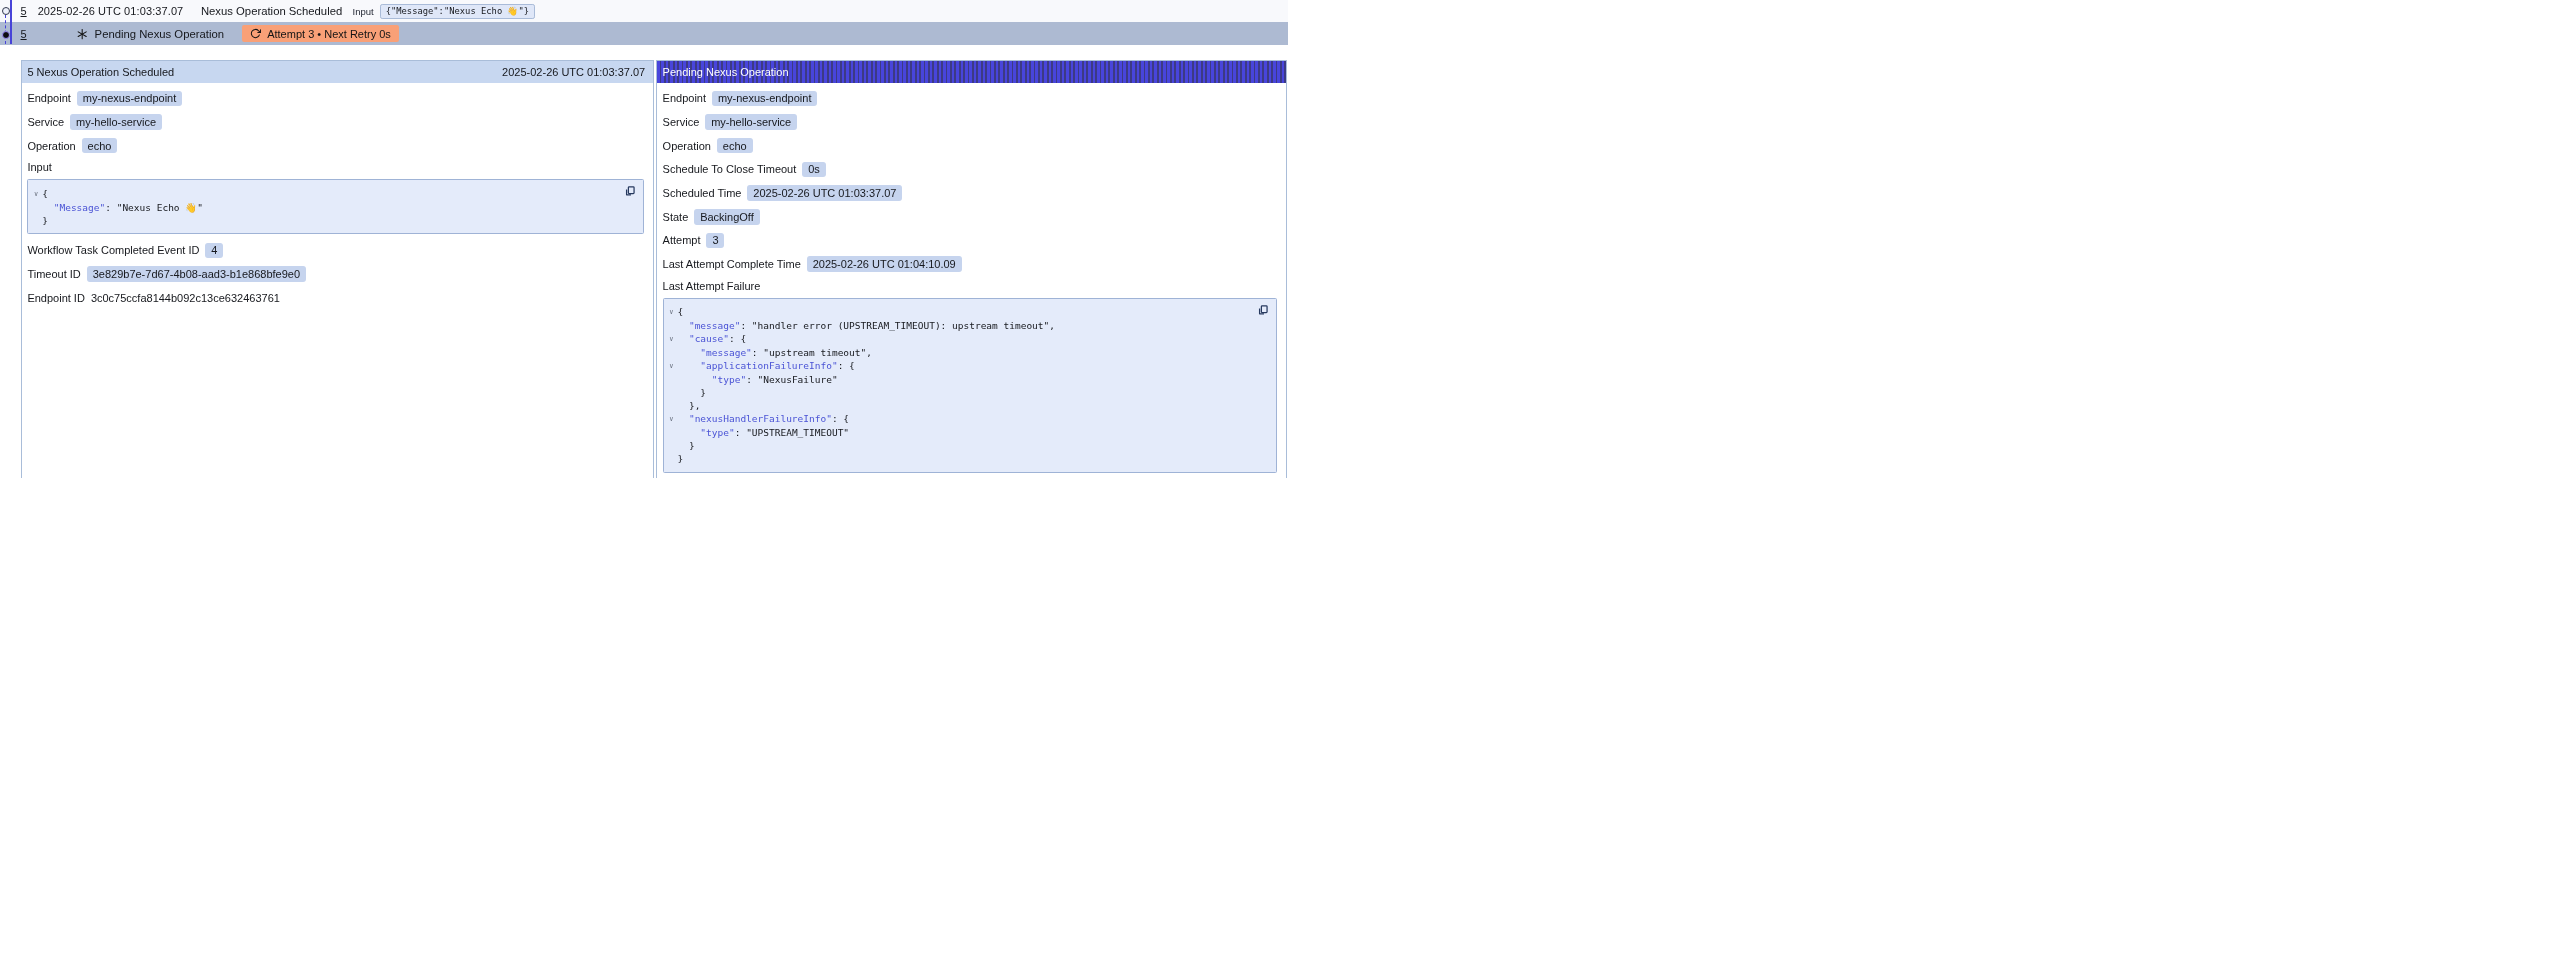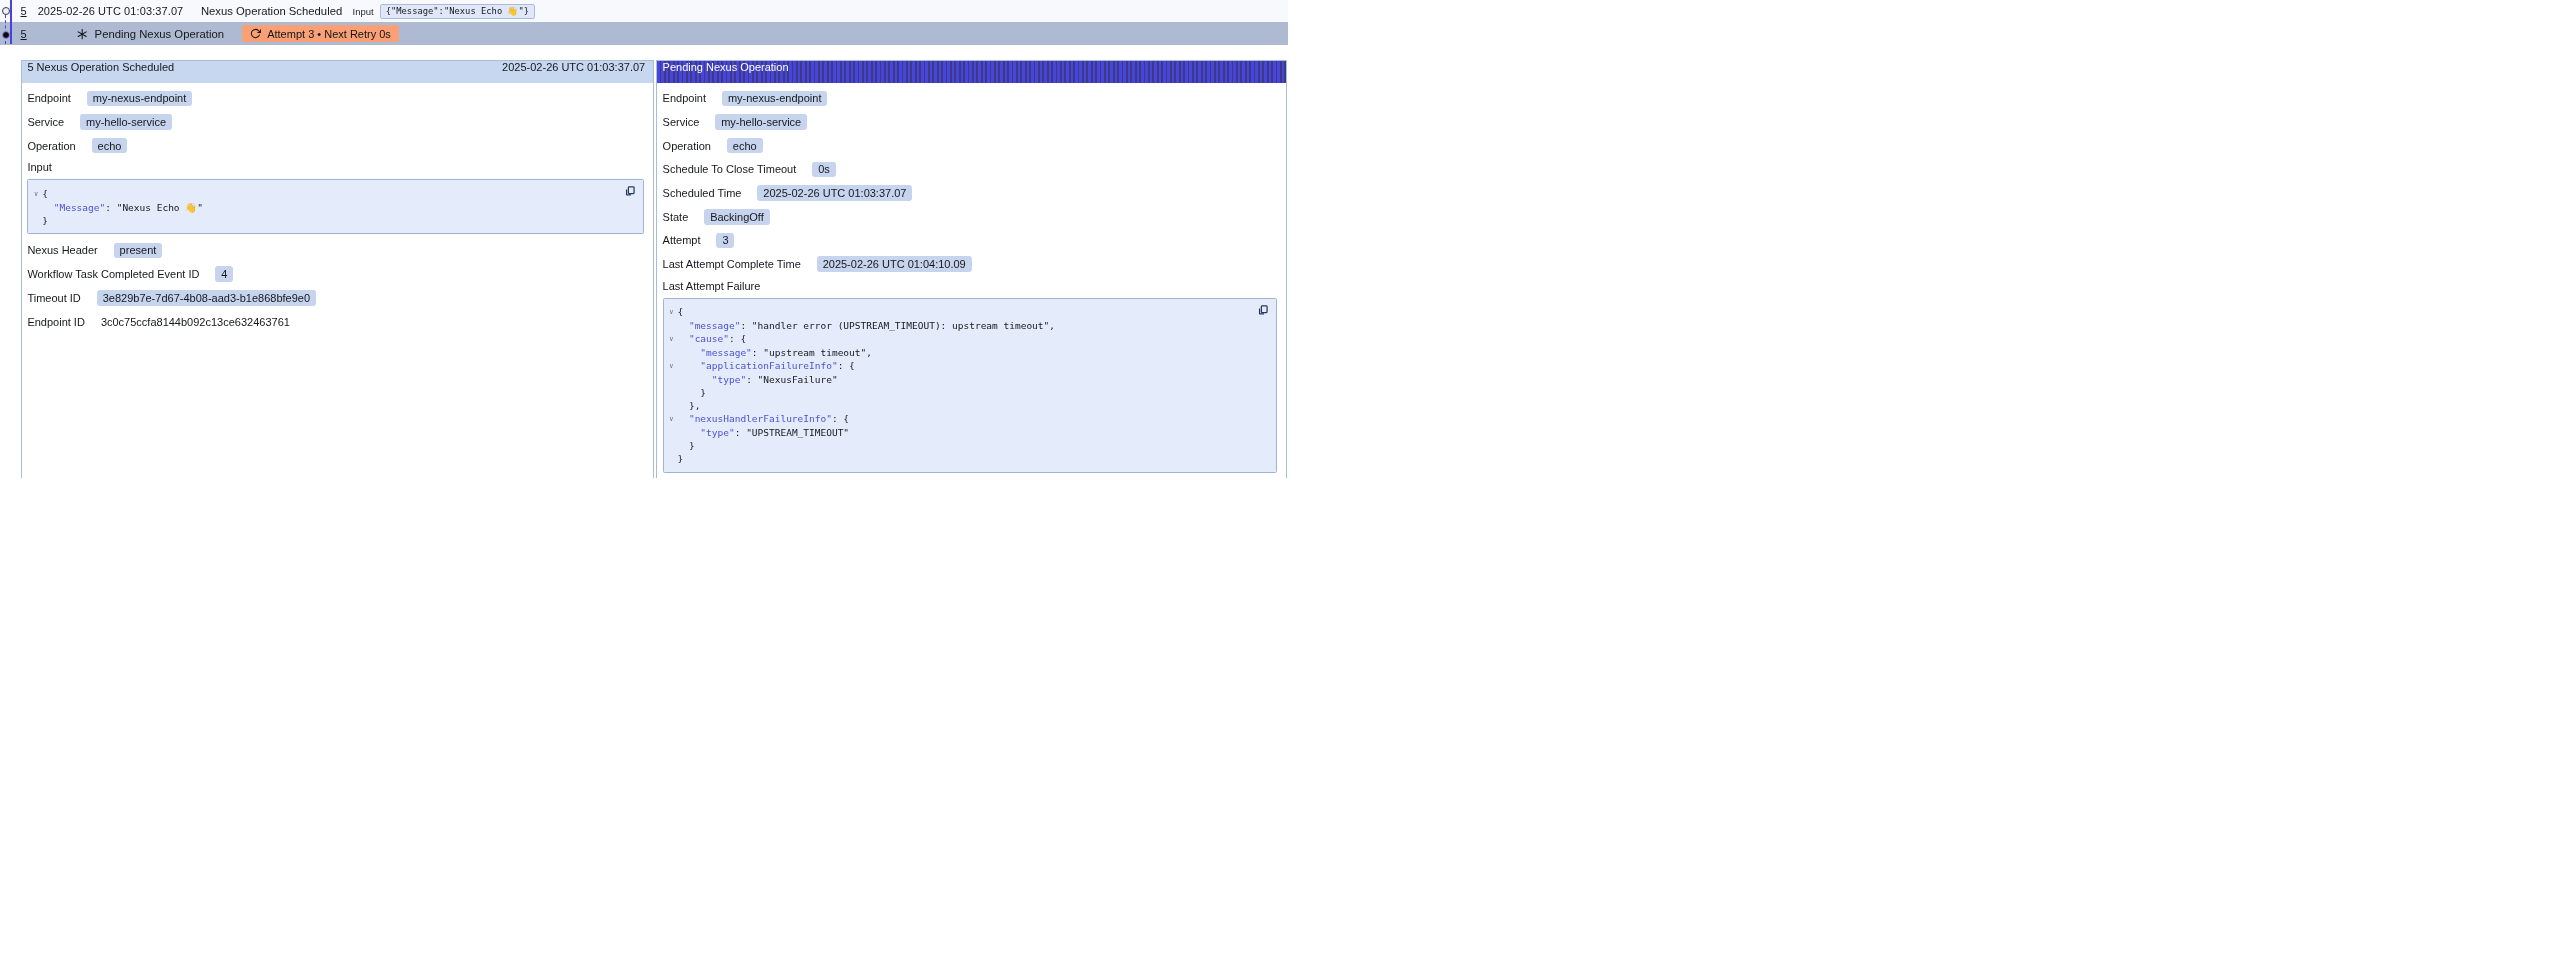--- a/index.html
+++ b/index.html
@@ -36,27 +36,27 @@
   .spin-gap{width:38px}
   .pend-icon{margin-right:6.6px;flex:0 0 auto}
   .obadge{display:inline-flex;align-items:center;gap:6.6px;background:var(--orange-badge-bg);
     border-radius:2.2px;height:17.6px;padding:8px 8px;font-size:11px;color:#141414;margin-left:7.3px;white-space:nowrap}
 
   
   .panels{position:absolute;left:20.5px;top:60px;display:flex;gap:2.2px}
   .panel{border:0.7px solid var(--panel-border);background:#fff;height:439px}
   .panel.left{width:633px}
   .panel.right{width:631px}
-  .phead{height:22px;display:flex;justify-content:space-between;
+  .phead{height:22px;display:flex;align-items:center;justify-content:space-between;
     padding:0 7.3px 0 5.9px;font-size:11px;background:var(--panel-header-bg)}
   .phead.striped{background:repeating-linear-gradient(90deg,var(--stripe-light) 0 2.6px,var(--stripe-dark) 2.6px 4.4px);
     color:#fff;font-weight:500}
   .pbody{padding:7.3px 8.8px 0 5.9px}
 
-  .frow{display:flex;align-items:center;gap:16px;min-height:16px;margin-bottom:7.7px;font-size:11px}
+  .frow{display:flex;align-items:center;gap:6px;min-height:16px;margin-bottom:7.7px;font-size:11px}
   .flabel{white-space:nowrap}
   .badge{background:var(--badge-bg);border-radius:2.9px;padding:1.8px 5.9px;white-space:nowrap}
   .flink{color:var(--ink);cursor:pointer;white-space:nowrap}
 
   .seclabel{font-size:11px;margin:1.5px 0 5.9px}
   .codeblock{position:relative;background:var(--code-bg);border:0.7px solid var(--code-border);
     border-radius:1.5px;padding:6.6px 5.9px 6.6px 1.5px;margin-bottom:8px;
     font-family:"DejaVu Sans Mono",monospace;font-size:9.5px}
   .cline{display:flex;line-height:13px}
   .cgut{flex:0 0 12.4px;text-align:center;color:#6b7280;font-size:7px;line-height:14px;cursor:pointer;user-select:none}
@@ -143,24 +143,20 @@
             </div>
           <button class="copybtn">
             <svg width="12.4" height="12.4" viewBox="0 0 24 24" fill="none" stroke="#26395e" stroke-width="2.4" stroke-linejoin="round">
               <rect x="8.5" y="3.5" width="11" height="13" rx="1.5"></rect>
               <path d="M5 8.5v10.5h8.5"></path>
             </svg>
           </button>
         </div>
         <div>
             <div class="frow">
-              <span class="flabel">Nexus Header</span>
-              <span class="badge">present</span>
-            </div>
-            <div class="frow">
               <span class="flabel">Workflow Task Completed Event ID</span>
               <span class="badge">4</span>
             </div>
             <div class="frow">
               <span class="flabel">Timeout ID</span>
               <span class="badge">3e829b7e-7d67-4b08-aad3-b1e868bfe9e0</span>
             </div>
             <div class="frow">
               <span class="flabel">Endpoint ID</span>
               <span class="flink">3c0c75ccfa8144b092c13ce632463761</span>

